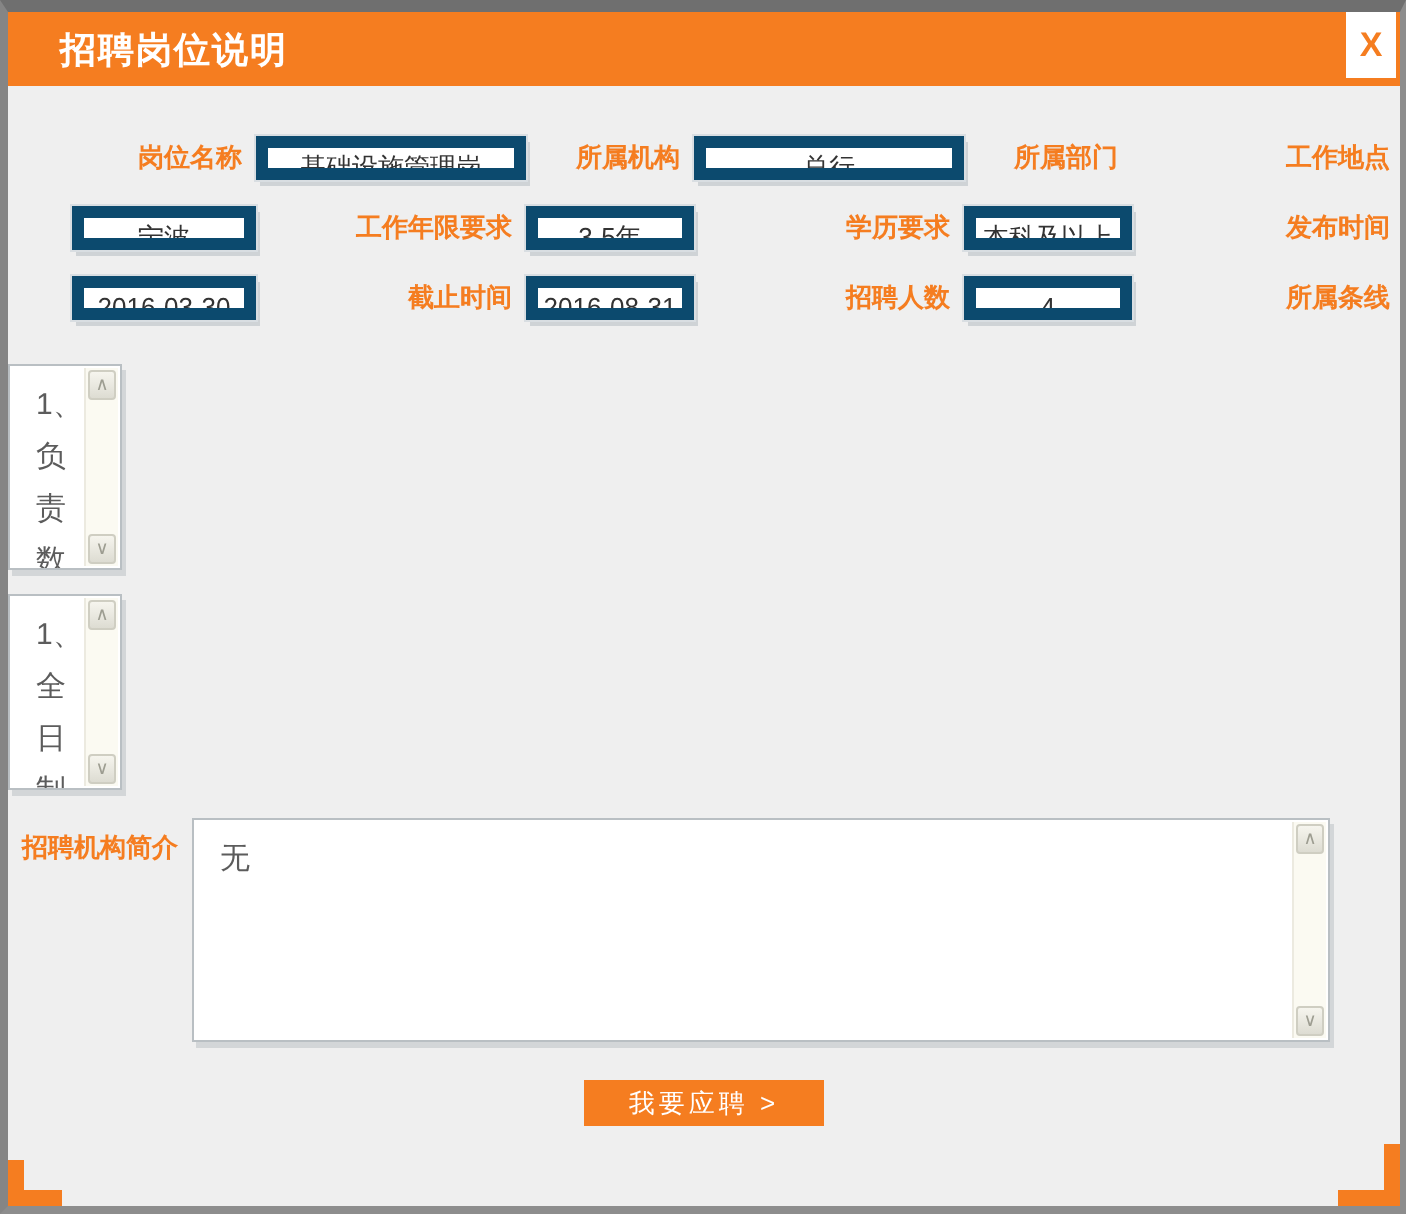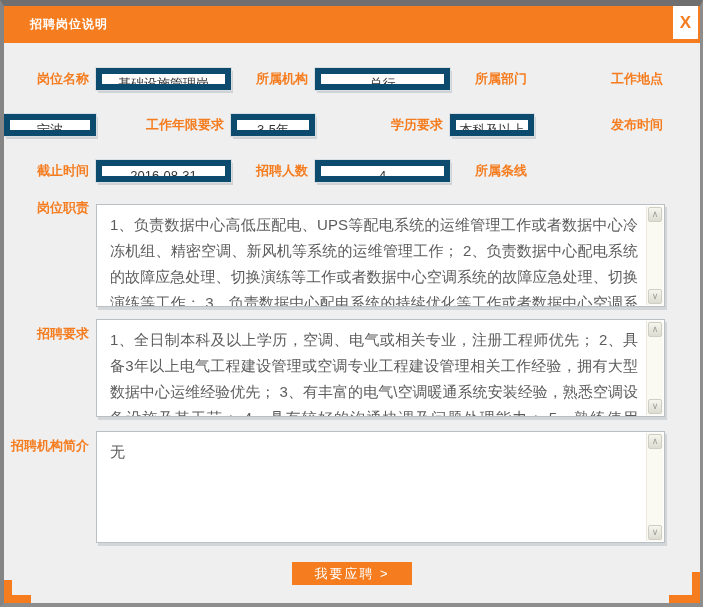--- a/index.html
+++ b/index.html
@@ -23,38 +23,39 @@
     overflow:hidden;
   }
   .titlebar {
     height:37px;
     background:var(--accent,#f57d20);
     display:flex; align-items:center;
     padding-left:26px;
     position:relative;
   }
   .title {
-    color:#fff; font-weight:bold; font-size:12px; letter-spacing:1px;
+    color:#fff; font-weight:bold; font-size:18px; letter-spacing:1px;
   }
   .close-btn {
     position:absolute; top:0; right:2px;
     width:25px; height:33px;
     background:#fff;
     color:var(--accent,#f57d20);
     font-weight:bold; font-size:17px;
     text-align:center; line-height:33px;
     cursor:pointer;
   }
   .content { padding:0; }
   .form-grid {
     display:grid;
     grid-template-columns:92px 135px 84px 135px 84px 136px;
-    row-gap:24px;
+    row-gap:13px;
     align-items:center;
     margin-top:25px;
+    padding-left:32px;
   }
   .flabel {
     color:var(--accent,#f57d20);
     font-weight:bold; font-size:13px;
     text-align:right; padding-right:7px;
     white-space:nowrap;
   }
   .finput {
     height:22px; line-height:20px;
     background:#fff;
@@ -157,41 +158,40 @@
       <div class="flabel">所属部门</div>
 
       <div class="flabel">工作地点</div>
       <div class="finput">宁波</div>
       <div class="flabel">工作年限要求</div>
       <div class="finput">3-5年</div>
       <div class="flabel">学历要求</div>
       <div class="finput">本科及以上</div>
 
       <div class="flabel">发布时间</div>
+      <div class="finput">2016-03-30</div>
       <div class="flabel">截止时间</div>
       <div class="finput">2016-08-31</div>
       <div class="flabel">招聘人数</div>
       <div class="finput">4</div>
 
       <div class="flabel">所属条线</div>
     </div>
 
     <div class="section sec-duty">
-      <div class="flabel">岗位职责</div>
       <div class="textbox tb-duty">
         <div class="tb-text">1、负责数据中心高低压配电、UPS等配电系统的运维管理工作或者数据中心冷冻机组、精密空调、新风机等系统的运维管理工作； 2、负责数据中心配电系统的故障应急处理、切换演练等工作或者数据中心空调系统的故障应急处理、切换演练等工作； 3、负责数据中心配电系统的持续优化等工作或者数据中心空调系统的持续优化等工作。</div>
         <div class="scrollbar">
           <div class="sb-btn sb-up"><span>∧</span></div>
           <div class="sb-btn sb-down"><span>∨</span></div>
         </div>
       </div>
     </div>
 
     <div class="section sec-req">
-      <div class="flabel">招聘要求</div>
       <div class="textbox tb-req">
         <div class="tb-text">1、全日制本科及以上学历，空调、电气或相关专业，注册工程师优先； 2、具备3年以上电气工程建设管理或空调专业工程建设管理相关工作经验，拥有大型数据中心运维经验优先； 3、有丰富的电气\空调暖通系统安装经验，熟悉空调设备设施及其工艺； 4、具有较好的沟通协调及问题处理能力； 5、熟练使用AUTOCAD以及MS Office办公软件。</div>
         <div class="scrollbar">
           <div class="sb-btn sb-up"><span>∧</span></div>
           <div class="sb-btn sb-down"><span>∨</span></div>
         </div>
       </div>
     </div>
 
     <div class="section sec-intro">

